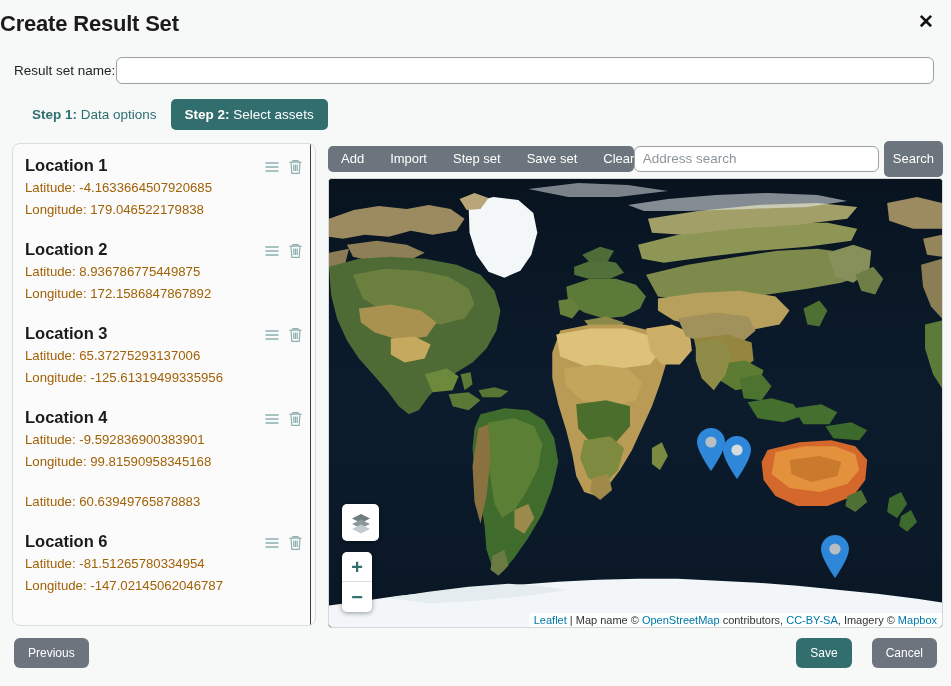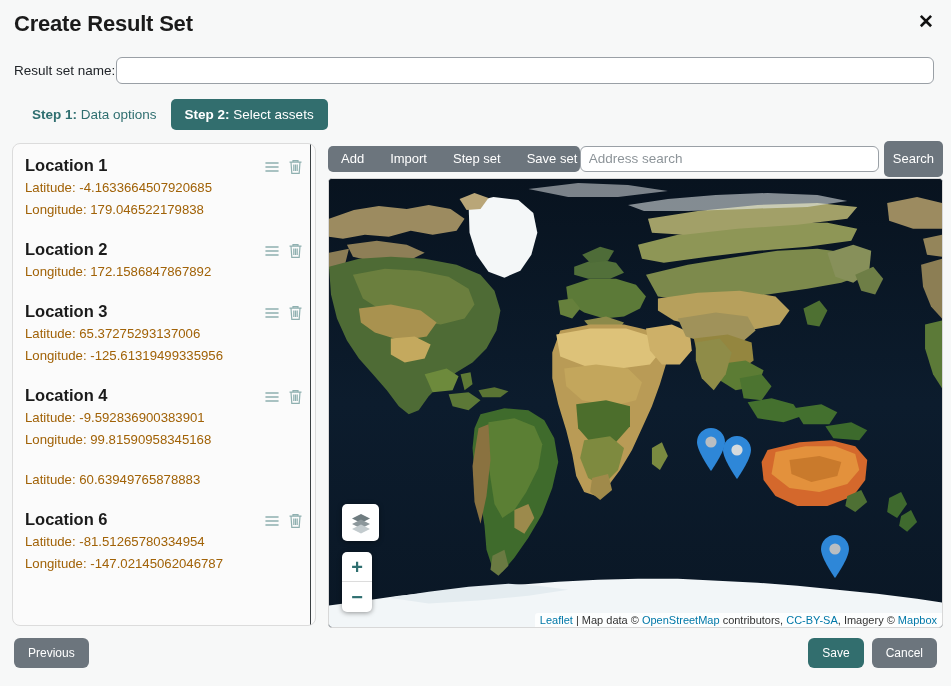--- a/index.html
+++ b/index.html
@@ -25,21 +25,21 @@
     width: 30px; height: 30px;
     display: flex; align-items: center; justify-content: center;
     font-size: 19px; font-weight: 700;
     color: #111; cursor: pointer;
     background: none; border: none; padding: 0;
     line-height: 1;
   }
 
   .title {
     position: absolute;
-    left: 14px; top: 11px;
+    left: 0; top: 11px;
     font-size: 22px; font-weight: 700;
     letter-spacing: -0.2px;
     color: #1b1b1b;
   }
 
   
   .name-row {
     position: absolute;
     left: 14px; top: 57px;
     width: 920px; height: 27px;
@@ -157,21 +157,21 @@
     padding: 0 13px;
     display: flex; align-items: center;
     cursor: pointer;
     white-space: nowrap;
   }
   .search-wrap {
     margin-left: auto;
     display: flex; align-items: center; gap: 5px;
   }
   .addr-input {
-    width: 299px; height: 26px;
+    width: 245px; height: 26px;
     border: 1px solid #9aa0a6;
     border-radius: 6px;
     background: #fff;
     padding: 0 8px;
     font-family: "Liberation Sans", sans-serif;
     font-size: 13.5px;
     color: #212529;
     outline: none;
   }
   .addr-input::placeholder { color: #8d9499; }
@@ -241,21 +241,21 @@
   .attribution a { color: #0078a8; text-decoration: none; cursor: pointer; }
 
   
   .footer-left {
     position: absolute;
     left: 14px; bottom: 18px;
   }
   .footer-right {
     position: absolute;
     right: 14px; bottom: 18px;
-    display: flex; gap: 8px;
+    display: flex; gap: 20px;
   }
   .fbtn {
     border: none;
     border-radius: 6px;
     color: #fff;
     font-family: "Liberation Sans", sans-serif;
     font-size: 12px;
     padding: 8px 14px;
     cursor: pointer;
   }
@@ -328,20 +328,21 @@
             <span class="icon-btn">
               <svg width="15" height="16" viewBox="0 0 15 16">
                   <g fill="none" stroke="#8fb0b0" stroke-width="1.2">
                     <path d="M1.5 3.2h12M5 3.2V1.6h5v1.6M3 3.2l.8 11.2h7.4L12 3.2z"></path>
                     <path d="M5.8 5.6v6.4M7.5 5.6v6.4M9.2 5.6v6.4"></path>
                   </g>
                 </svg>
             </span>
           </div>
         </div>
+        <div class="loc-coord">Latitude: 8.936786775449875</div>
         <div class="loc-coord">Longitude: 172.1586847867892</div>
       </div>
 
       <div class="loc">
         <div class="loc-head">
           <div class="loc-name">Location 3</div>
           <div class="loc-actions">
             <span class="icon-btn">
               <svg width="14" height="12" viewBox="0 0 14 12">
                   <g fill="none" stroke="#8fb0b0" stroke-width="1.6" stroke-linecap="round">
@@ -551,21 +552,21 @@
         <polygon points="11,12.5 20,17 11,21.5 2,17" fill="#c3cbce"></polygon>
       </svg>
     </div>
 
     <div class="zoom-ctl">
       <div>+</div>
       <div>−</div>
     </div>
 
     <div class="attribution">
-      <a>Leaflet</a><span> | Map data © </span><a>OpenStreetMap</a><span> contributors, </span><a>CC-BY-SA</a><span>, Imagery © </span><a>Mapbox</a>
+      <a>Leaflet</a><span> | Map name © </span><a>OpenStreetMap</a><span> contributors, </span><a>CC-BY-SA</a><span>, Imagery © </span><a>Mapbox</a>
     </div>
   </div>
 
   <div class="footer-left">
     <button class="fbtn fbtn-gray">Previous</button>
   </div>
   <div class="footer-right">
     <button class="fbtn fbtn-teal">Save</button>
     <button class="fbtn fbtn-gray">Cancel</button>
   </div>

